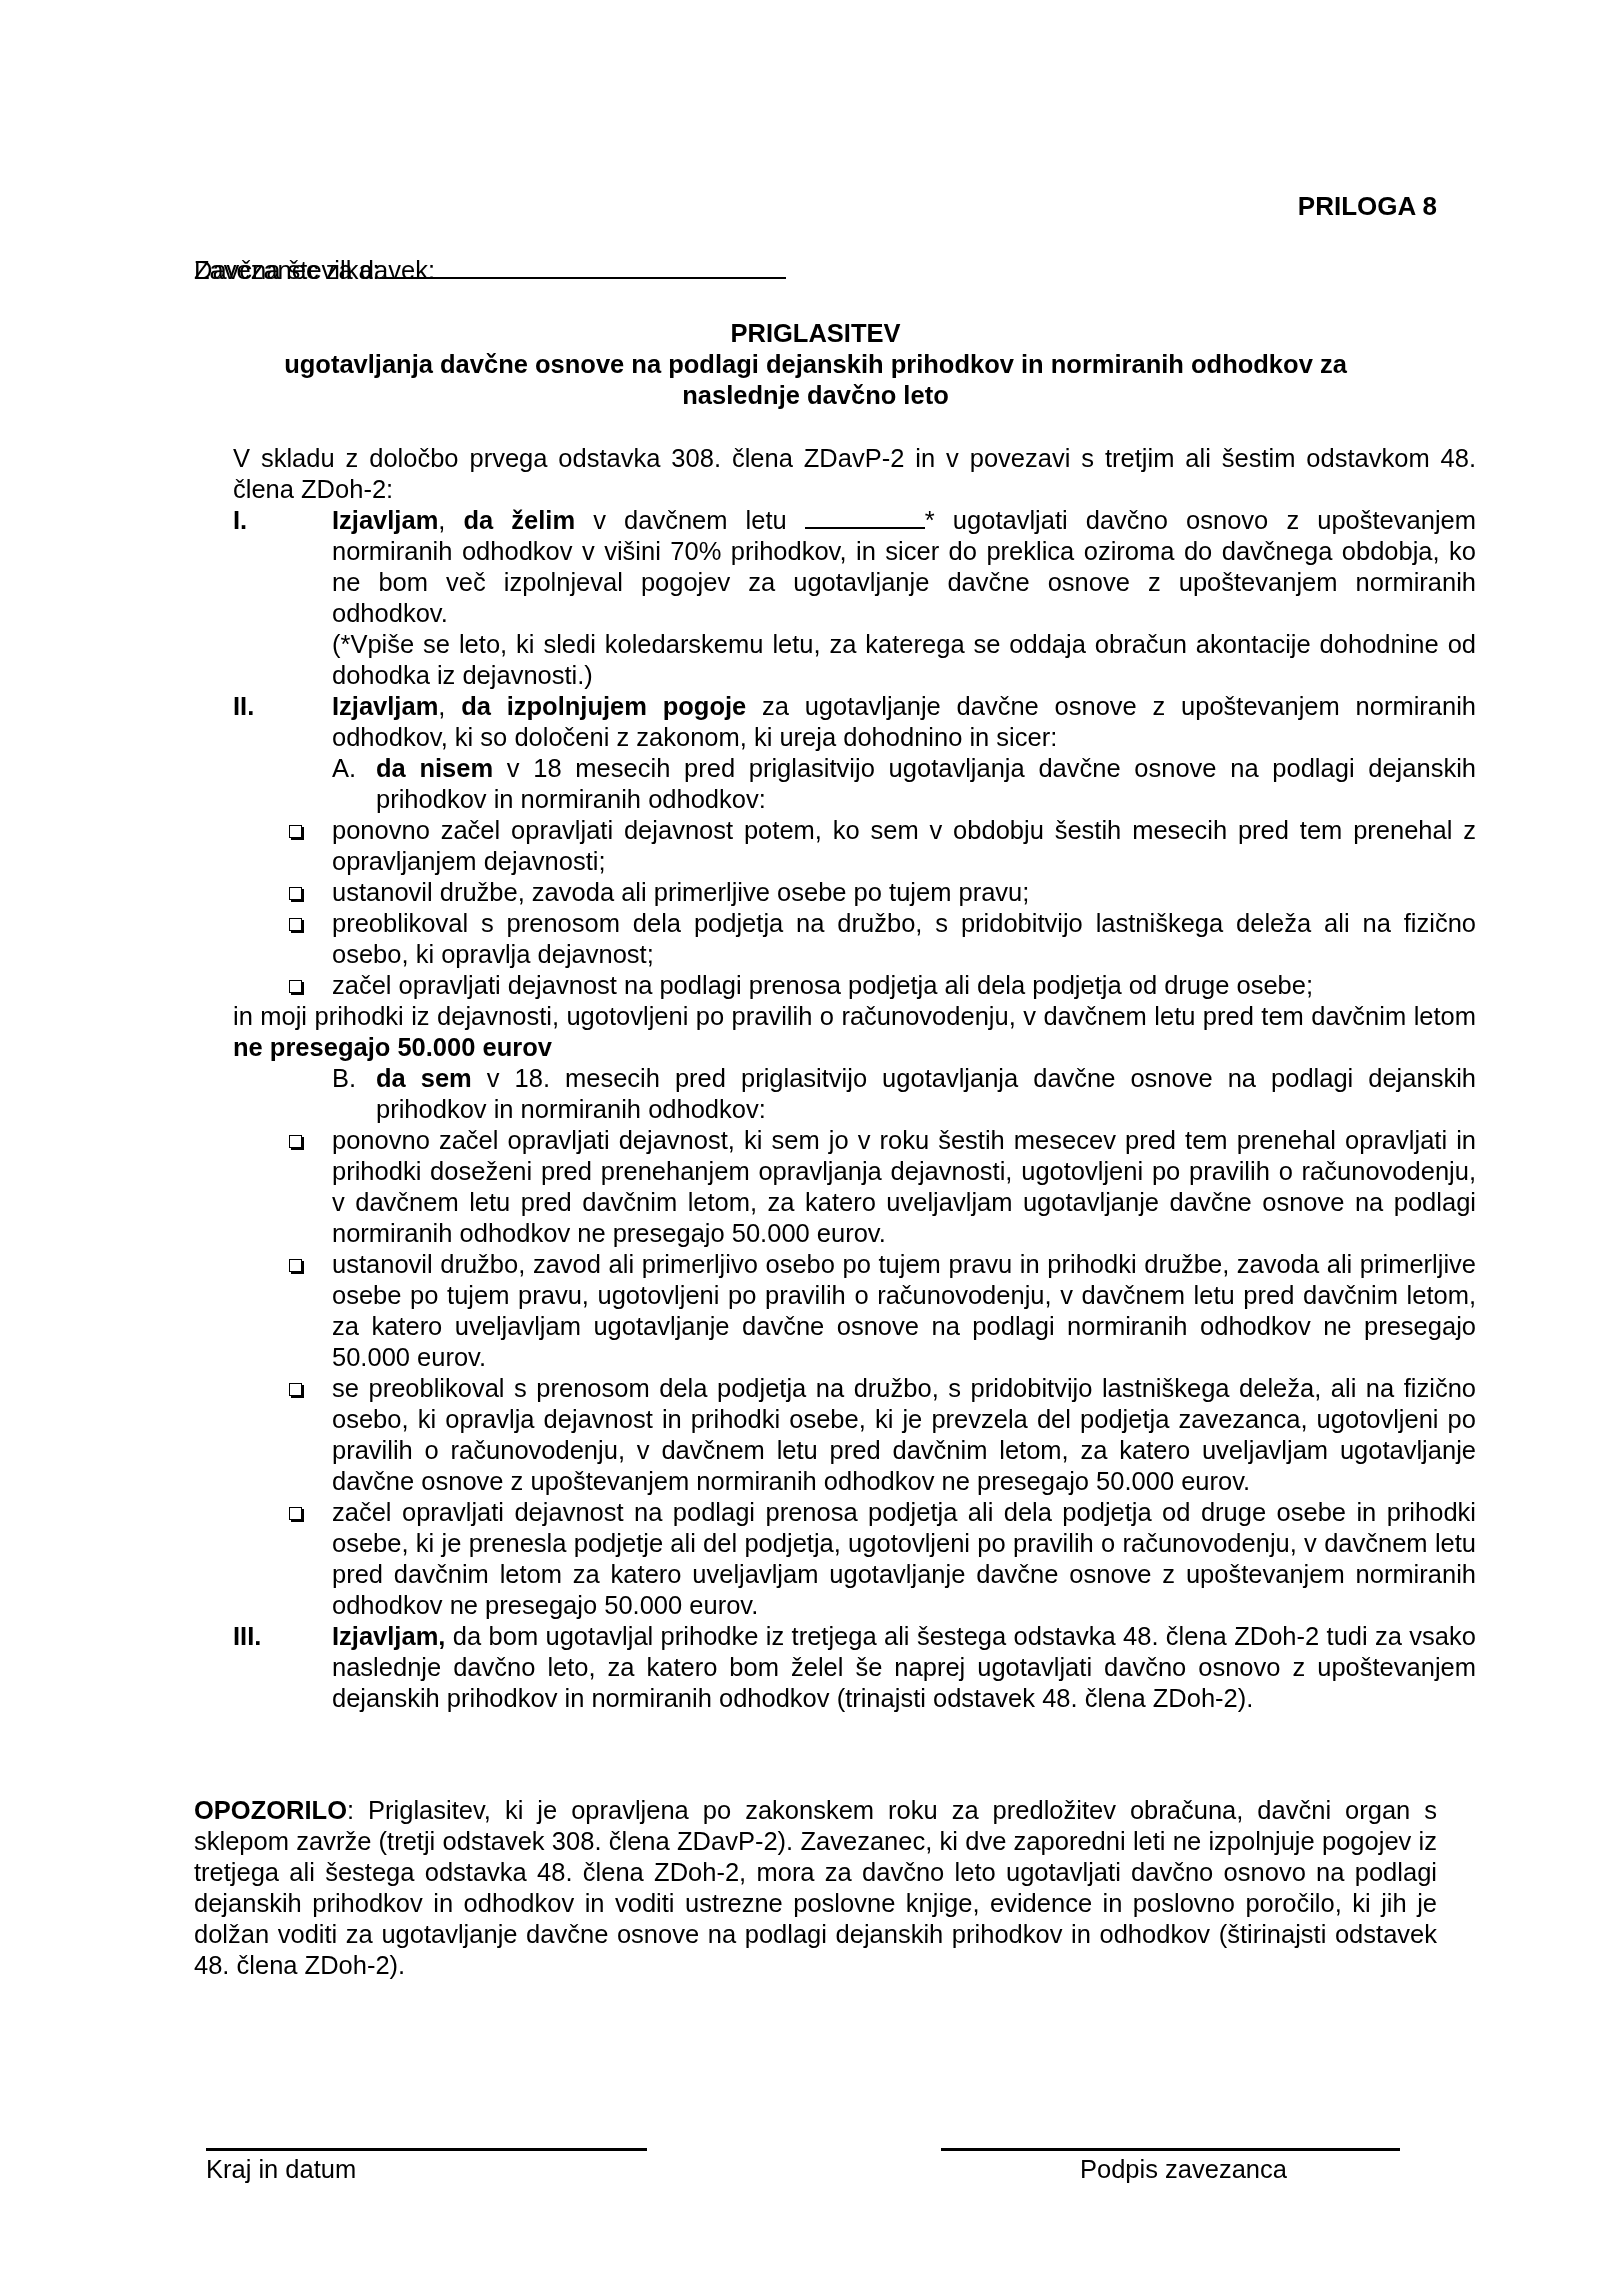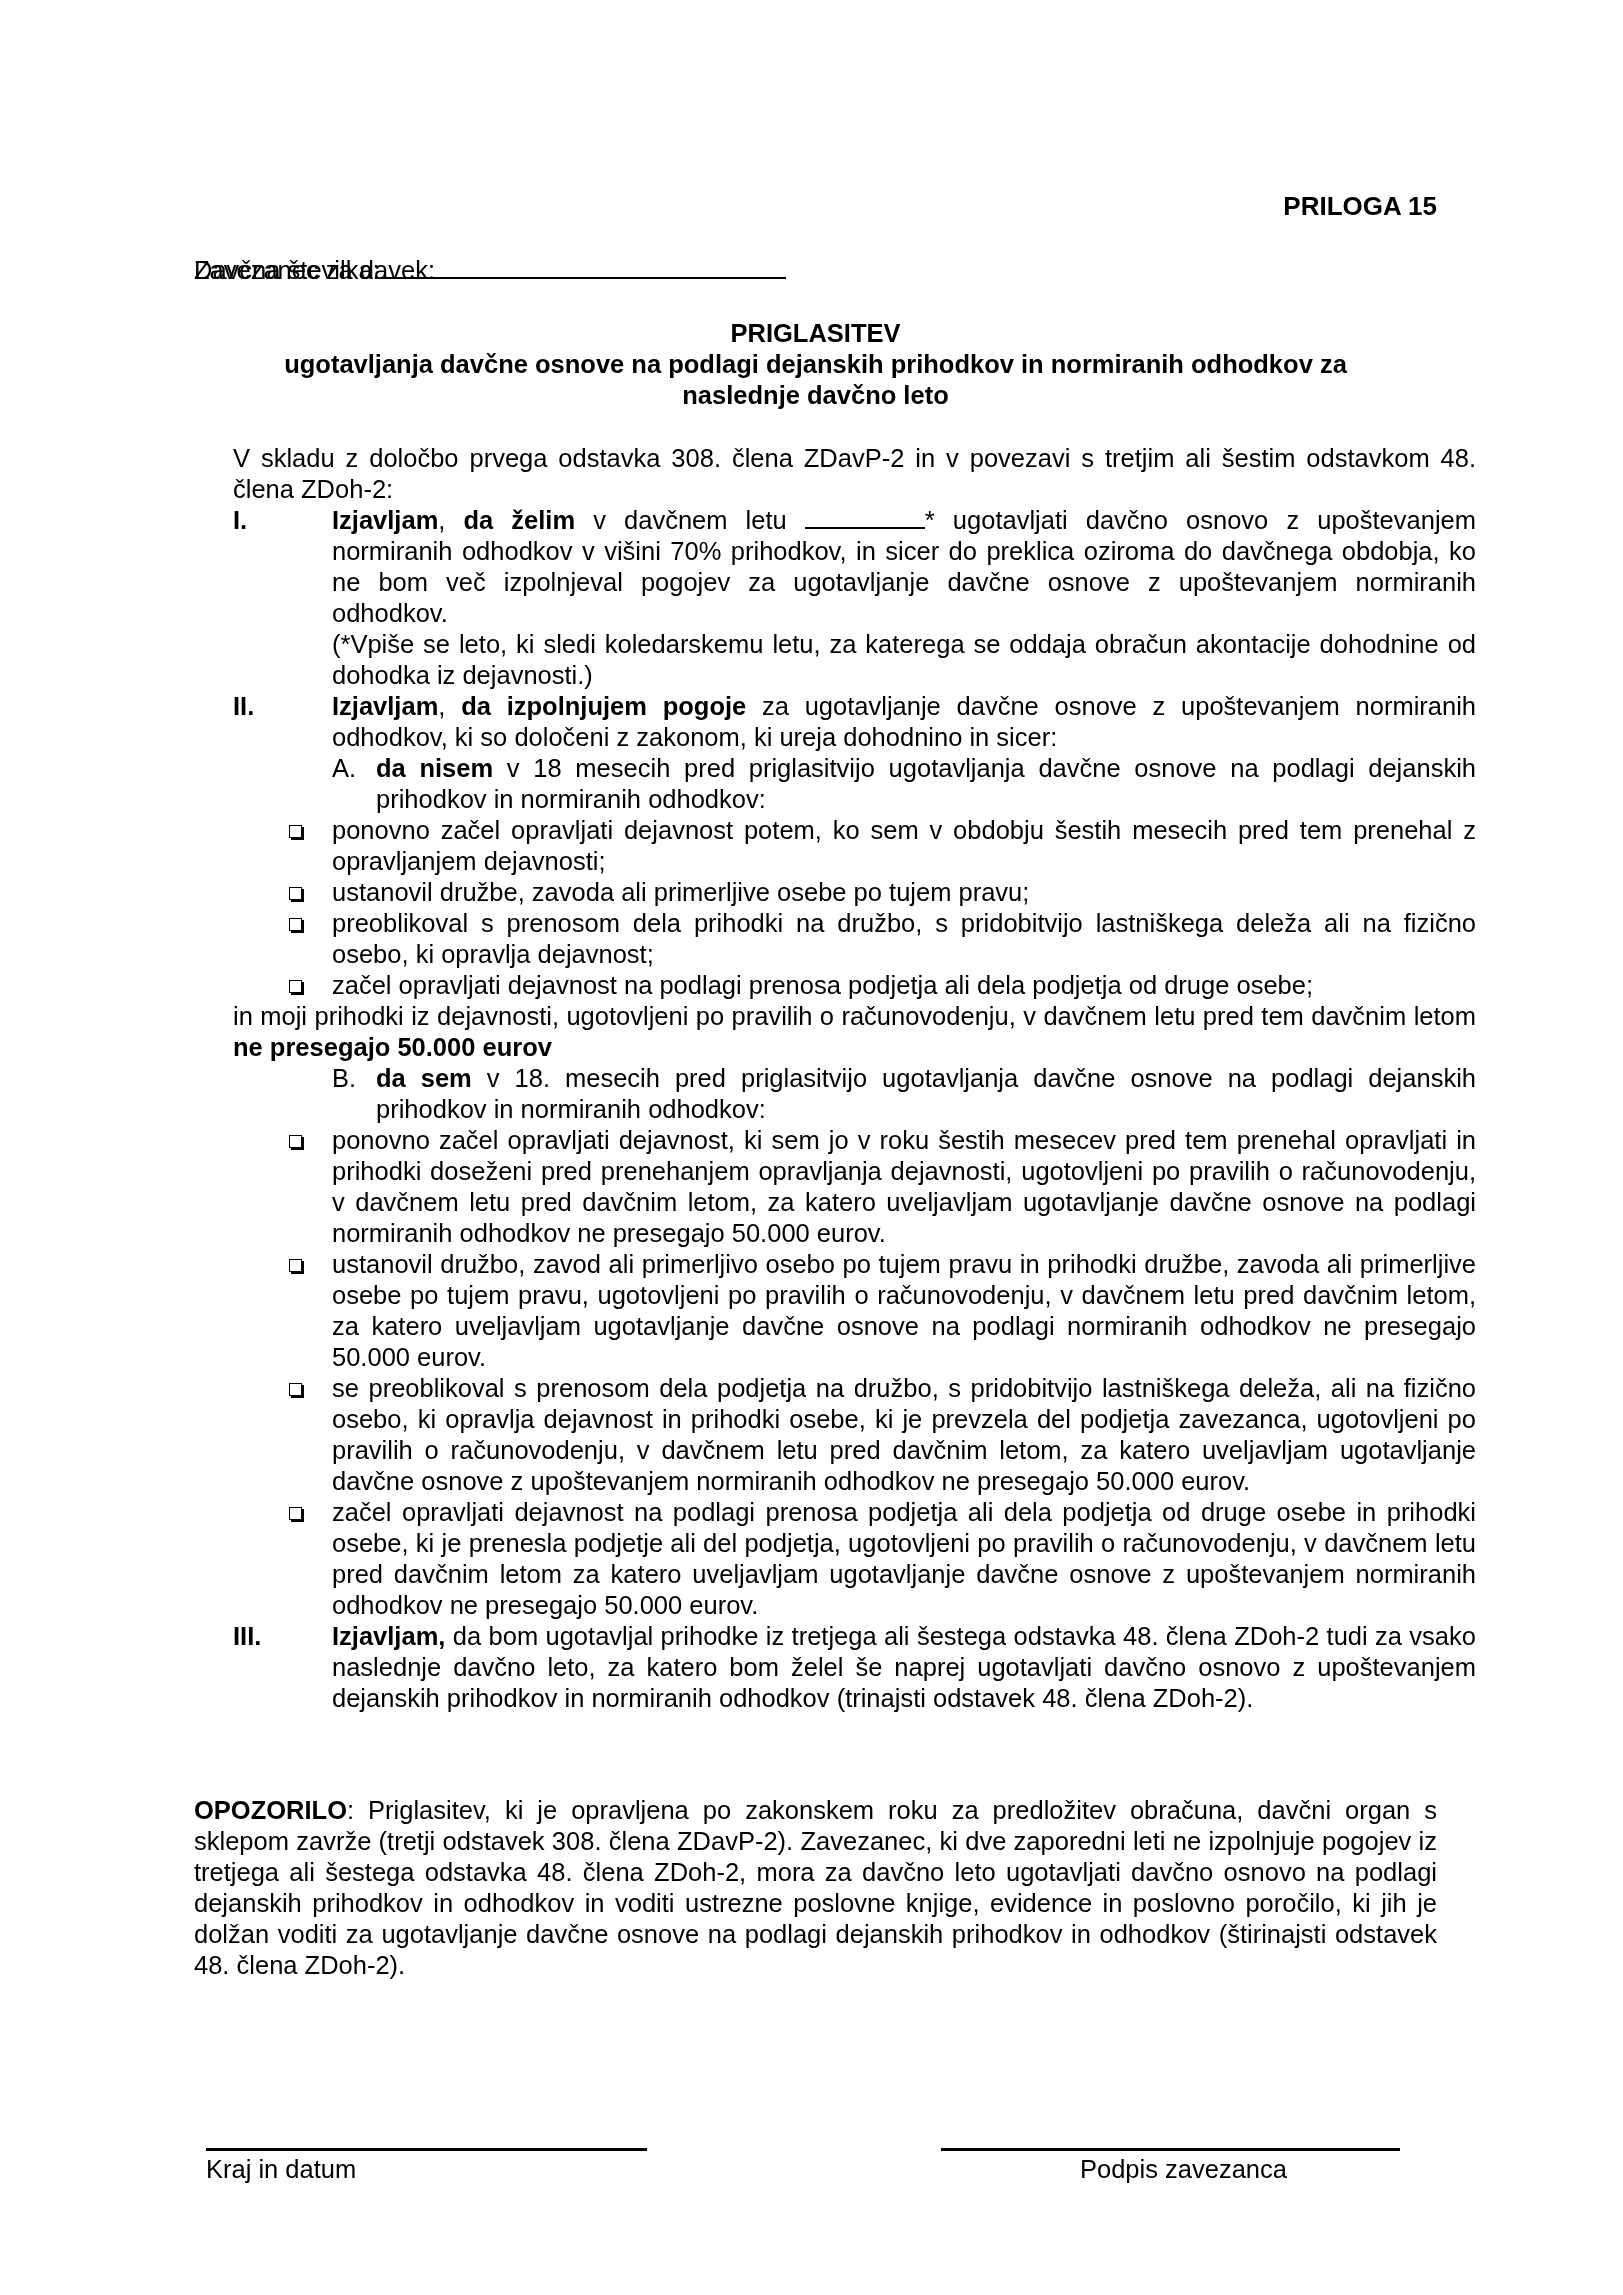--- a/index.html
+++ b/index.html
@@ -34,21 +34,21 @@
   .warning { position: absolute; left: 0; top: 1795px; width: 1243px; text-align: justify; }
   .sig { position: absolute; top: 2148px; }
   .sig .line { height: 0; border-top: 3.3px solid #000; }
   .sig .label { margin-top: 2.6px; }
 </style>
 </head>
 <body>
 
 <div class="page">
 
-  <div class="priloga">PRILOGA 15</div>
+  <div class="priloga">PRILOGA 8</div>
 
   <div class="field-line" style="top:221px;margin-top:32px;">
     <span>Zavezanec za davek:</span><span class="blank" style="width:351px;"></span>
   </div>
   <div class="field-line" style="top:253px;">
     <span>Davčna številka:</span><span class="blank" style="width:366px;"></span>
   </div>
 
   <div class="title-block">
     <div>PRIGLASITEV</div>
@@ -88,21 +88,21 @@
     <div class="check">
         <div class="box">
           <span></span>
         </div>
         <div class="txt">ustanovil družbe, zavoda ali primerljive osebe po tujem pravu;</div>
       </div>
     <div class="check">
         <div class="box">
           <span></span>
         </div>
-        <div class="txt">preoblikoval s prenosom dela prihodki na družbo, s pridobitvijo lastniškega deleža ali na fizično osebo, ki opravlja dejavnost;</div>
+        <div class="txt">preoblikoval s prenosom dela podjetja na družbo, s pridobitvijo lastniškega deleža ali na fizično osebo, ki opravlja dejavnost;</div>
       </div>
     <div class="check">
         <div class="box">
           <span></span>
         </div>
         <div class="txt">začel opravljati dejavnost na podlagi prenosa podjetja ali dela podjetja od druge osebe;</div>
       </div>
 
     <div class="p"><span>in moji prihodki iz dejavnosti, ugotovljeni po pravilih o računovodenju, v davčnem letu pred tem davčnim letom </span><span class="b">ne presegajo 50.000 eurov</span></div>
 

